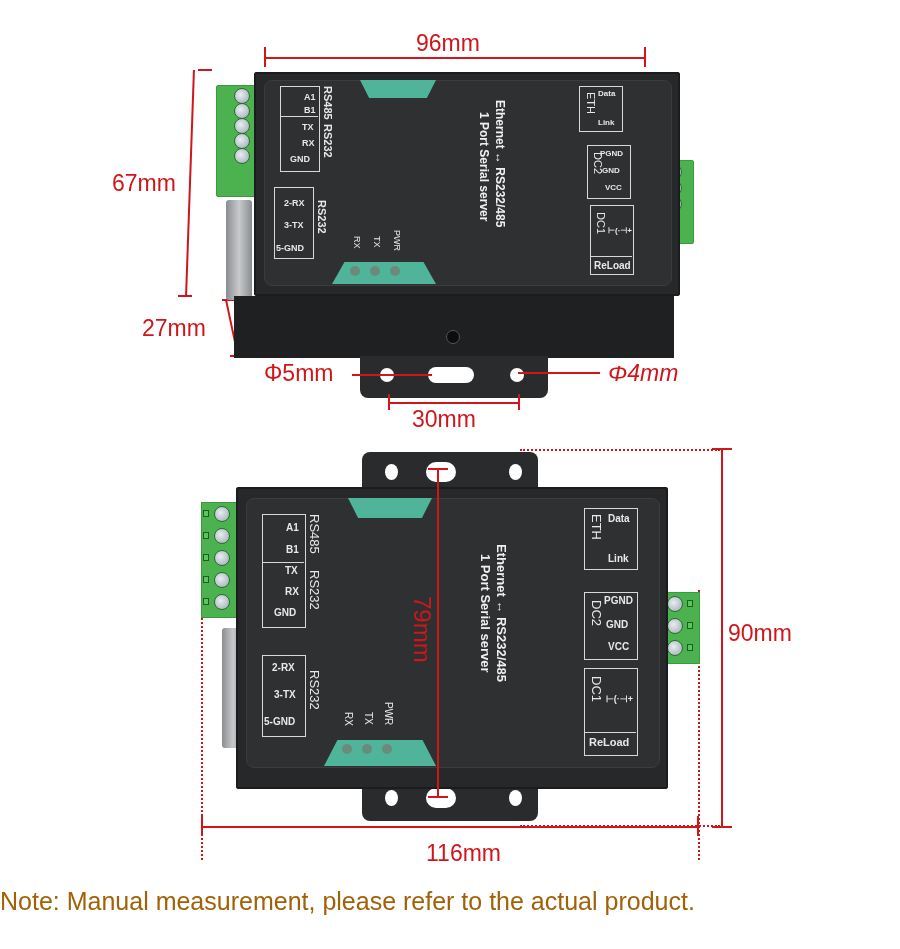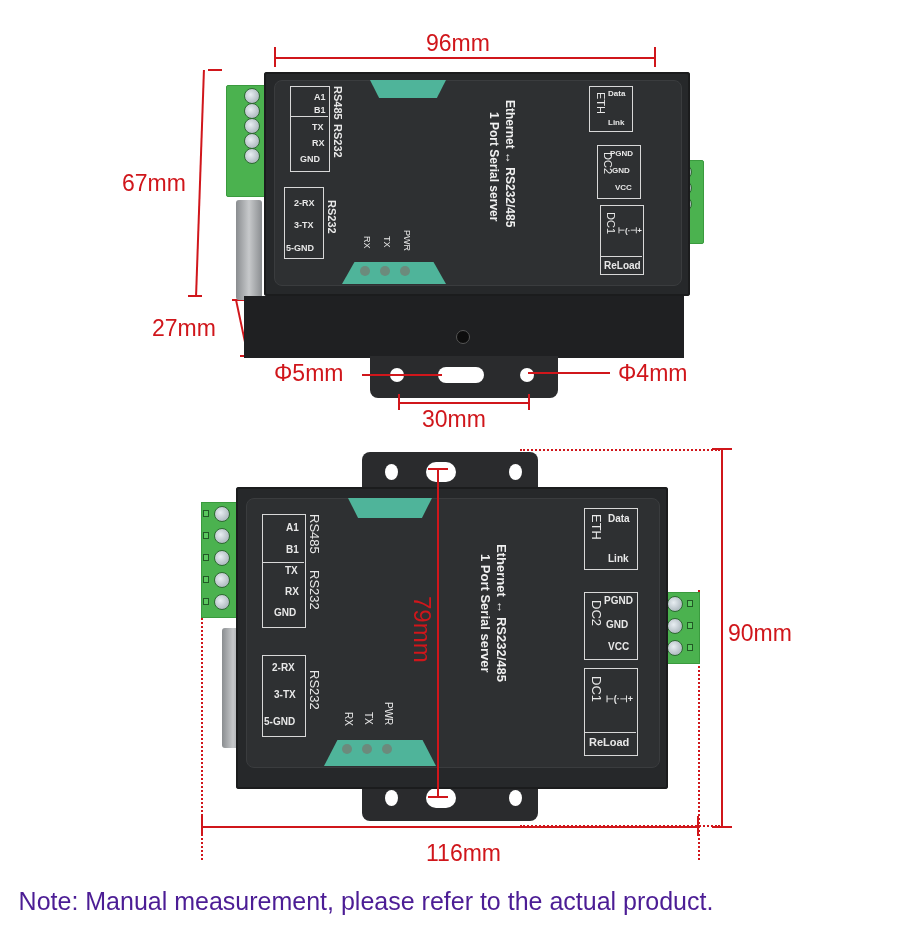--- a/index.html
+++ b/index.html
@@ -26,26 +26,26 @@
   .lbl { position:absolute; color:#e8e8e8; font-size:9px; font-family:"Liberation Sans", sans-serif; white-space:nowrap;font-weight:bold; }
   .vlbl { position:absolute; color:#e8e8e8; font-size:11px; font-weight:bold; font-family:"Liberation Sans", sans-serif; white-space:nowrap; transform-origin:left top; transform:rotate(90deg); }
   .vtitle { position:absolute; color:#f0f0f0; font-size:12px; font-weight:bold; font-family:"Liberation Sans", sans-serif; white-space:nowrap; transform-origin:left top; transform:rotate(90deg); line-height:14px; }
   .hline { position:absolute; height:1px; background:#d8d8d8; }
 
   .terminal { position:absolute; background:#4bb24f; border:1px solid #3a9a3e; }
   .screw { position:absolute; width:14px; height:14px; border-radius:50%; background:radial-gradient(circle at 40% 40%, #e8eef2, #9aa7ae); border:1px solid #2f6a33; }
   .tsq { position:absolute; width:4px; height:5px; border:1px solid #225a26; background:#5ac75e; }
   .db9 { position:absolute; background:linear-gradient(90deg,#8a8d90,#c7c9cb,#8a8d90); border-radius:3px; }
 
-  .note { position:absolute; left:0; width:732px; top:887px; text-align:center; color:#4c1d95; font-size:25px; font-family:"Liberation Sans", sans-serif; }
+  .note { position:absolute; left:0; width:732px; top:887px; color:#a16207; font-size:25px; font-family:"Liberation Sans", sans-serif; }
 </style>
 </head>
 <body>
 
-<div class="abs" style="left:12px;top:0;width:760px;height:440px;padding-left:8px;">
+<div class="abs" style="left:2px;top:0;width:760px;height:440px;padding-left:8px;">
 
   <div class="redline" style="left:262px;top:57px;width:382px;height:2px;"></div>
   <div class="redline" style="left:262px;top:47px;width:2px;height:20px;"></div>
   <div class="redline" style="left:642px;top:47px;width:2px;height:20px;"></div>
   <div class="dim-label" style="left:414px;top:30px;">96mm</div>
 
   <div class="redline" style="left:187px;top:70px;width:2px;height:226px;transform:rotate(2deg);"></div>
   <div class="redline" style="left:196px;top:69px;width:14px;height:2px;"></div>
   <div class="redline" style="left:176px;top:295px;width:14px;height:2px;"></div>
   <div class="dim-label" style="left:110px;top:170px;">67mm</div>
@@ -74,21 +74,21 @@
   <div class="abs" style="left:444px;top:330px;width:12px;height:12px;border-radius:50%;background:#0d0d0d;border:1px solid #555;"></div>
 
   <div class="bracket" style="left:358px;top:356px;width:188px;height:42px;"></div>
   <div class="hole" style="left:378px;top:368px;width:14px;height:14px;"></div>
   <div class="slot" style="left:426px;top:367px;width:46px;height:16px;"></div>
   <div class="hole" style="left:508px;top:368px;width:14px;height:14px;"></div>
 
   <div class="redline" style="left:350px;top:374px;width:80px;height:2px;"></div>
   <div class="dim-label" style="left:262px;top:360px;">Φ5mm</div>
   <div class="redline" style="left:516px;top:372px;width:82px;height:2px;"></div>
-  <div class="dim-label" style="left:606px;top:360px;">Φ4mm</div>
+  <div class="dim-label" style="left:606px;top:360px;font-style:italic;">Φ4mm</div>
 
   <div class="redline" style="left:386px;top:402px;width:132px;height:2px;"></div>
   <div class="redline" style="left:386px;top:394px;width:2px;height:16px;"></div>
   <div class="redline" style="left:516px;top:394px;width:2px;height:16px;"></div>
   <div class="dim-label" style="left:410px;top:406px;">30mm</div>
 
   <div class="panel" style="left:262px;top:80px;width:406px;height:204px;"></div>
   <div class="teal" style="left:358px;top:80px;width:76px;height:18px;clip-path:polygon(0 0,100% 0,88% 100%,12% 100%);"></div>
   <div class="teal" style="left:330px;top:262px;width:104px;height:22px;clip-path:polygon(12% 0,88% 0,100% 100%,0 100%);"></div>
   <div class="led" style="left:348px;top:266px;"></div>

